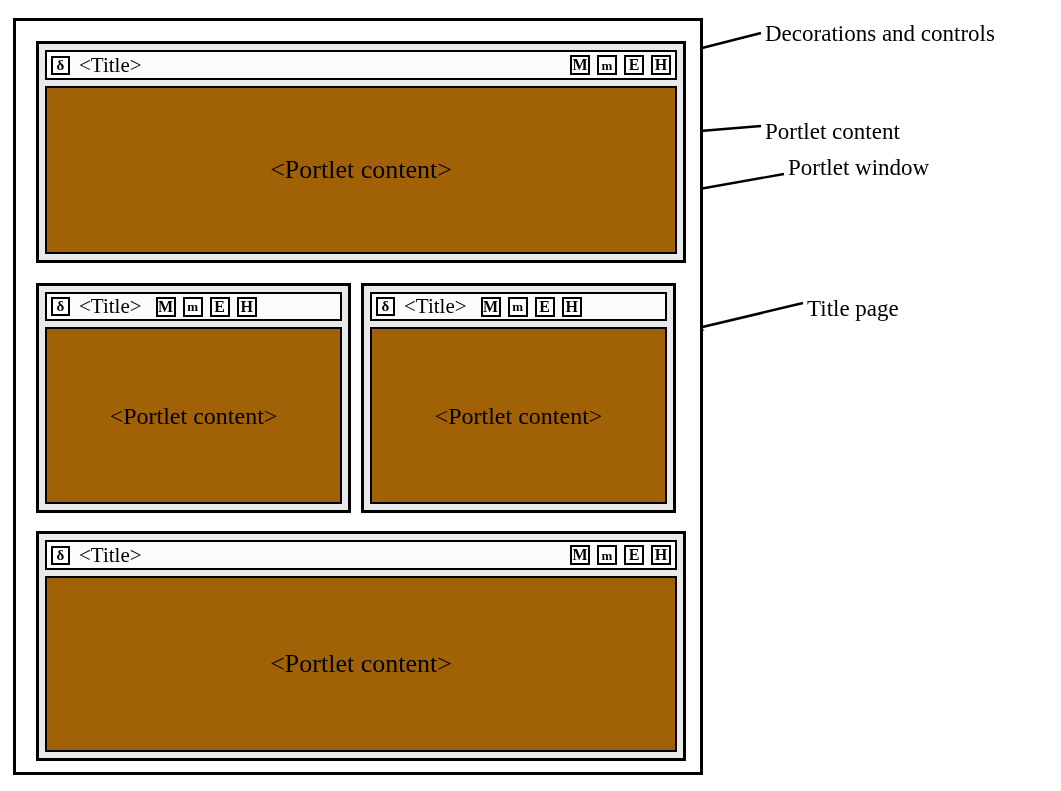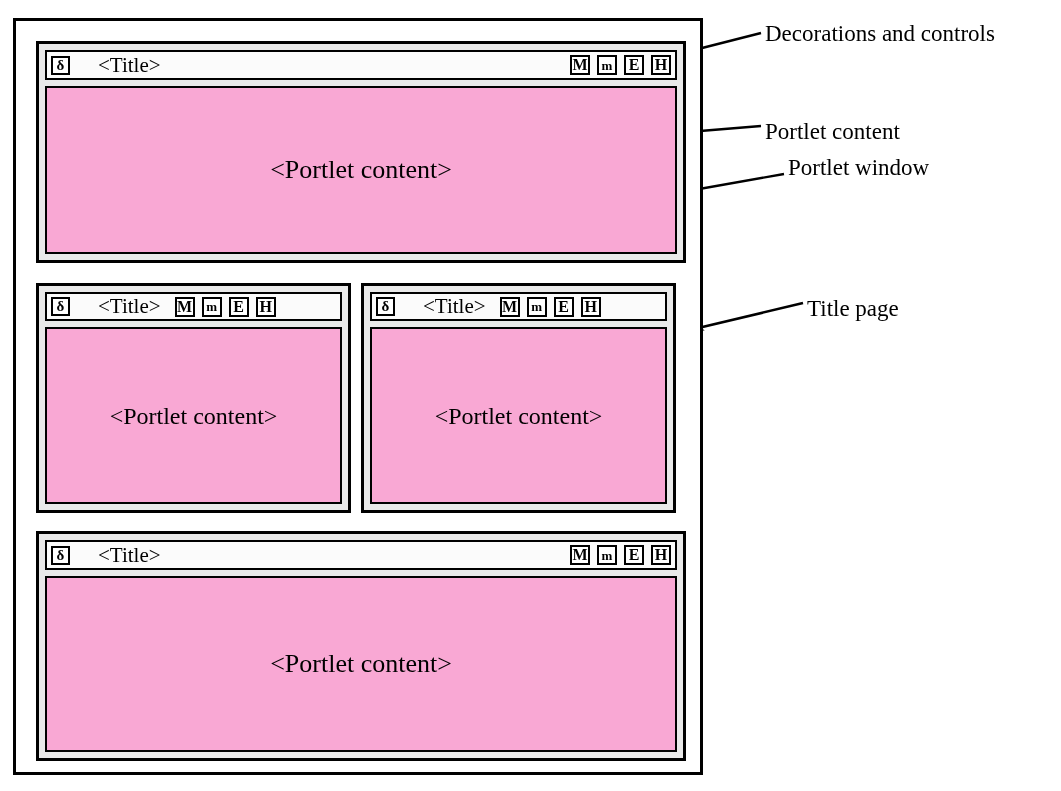--- a/index.html
+++ b/index.html
@@ -33,37 +33,37 @@
   .portlet-window.narrow .title-bar{height:29px;}
 
   .icon-box{
     display:inline-flex; align-items:center; justify-content:center;
     width:19px; height:19px; border:2px solid #000; background:#fff;
     font-family:"Liberation Serif","DejaVu Serif",serif;
     font-size:15px; font-weight:bold; line-height:1;
     flex:0 0 auto; box-sizing:border-box;
   }
   .title-text{
-    font-size:21px; line-height:1; margin-left:28px; white-space:nowrap;
+    font-size:21px; line-height:1; margin-left:9px; white-space:nowrap;
     flex:0 0 auto;
   }
   .controls{display:flex; align-items:center; gap:7px; flex:0 0 auto;}
   .controls.right-aligned{margin-left:auto;}
   .controls.inline{margin-left:14px;}
   .ctrl-box{
     display:inline-flex; align-items:center; justify-content:center;
     width:20px; height:20px; border:2px solid #000; background:#fff;
     font-family:"Liberation Serif","DejaVu Serif",serif;
     font-size:16px; font-weight:bold; line-height:1; box-sizing:border-box;
   }
   .ctrl-box.small-glyph{font-size:13px;}
 
   
   .portlet-fragment{
-    background:#f9a8d4; border:2px solid #000; box-sizing:border-box;
+    background:#a16207; border:2px solid #000; box-sizing:border-box;
     margin-top:6px; display:flex; align-items:center; justify-content:center;
   }
   #portlet-window-top    .portlet-fragment{height:168px;}
   #portlet-window-bottom .portlet-fragment{height:176px;}
   .portlet-window.narrow .portlet-fragment{height:177px;}
   .fragment-text{font-size:26px; line-height:1; white-space:nowrap;}
   .portlet-window.narrow .fragment-text{font-size:24px;}
 
   
   .annotation{

